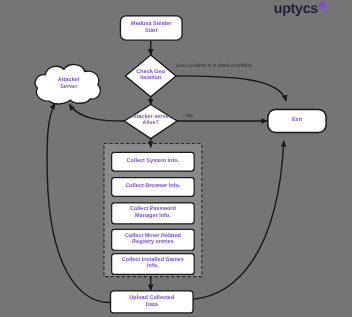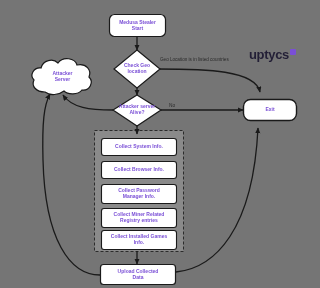--- a/index.html
+++ b/index.html
@@ -41,21 +41,20 @@
     font-family: "Liberation Sans", sans-serif;
     white-space: nowrap;
   }
   #logo {
     position: absolute;
     right: 4px;
     top: 1px;
     display: flex;
     align-items: flex-start;
     gap: 1px;
-    margin-top: 47px;
   }
   #logo-text {
     color: #231f36;
     font-family: "Liberation Sans", sans-serif;
     font-size: 13px;
     font-weight: 600;
     letter-spacing: -0.3px;
     line-height: 13px;
   }
   #logo-mark {

